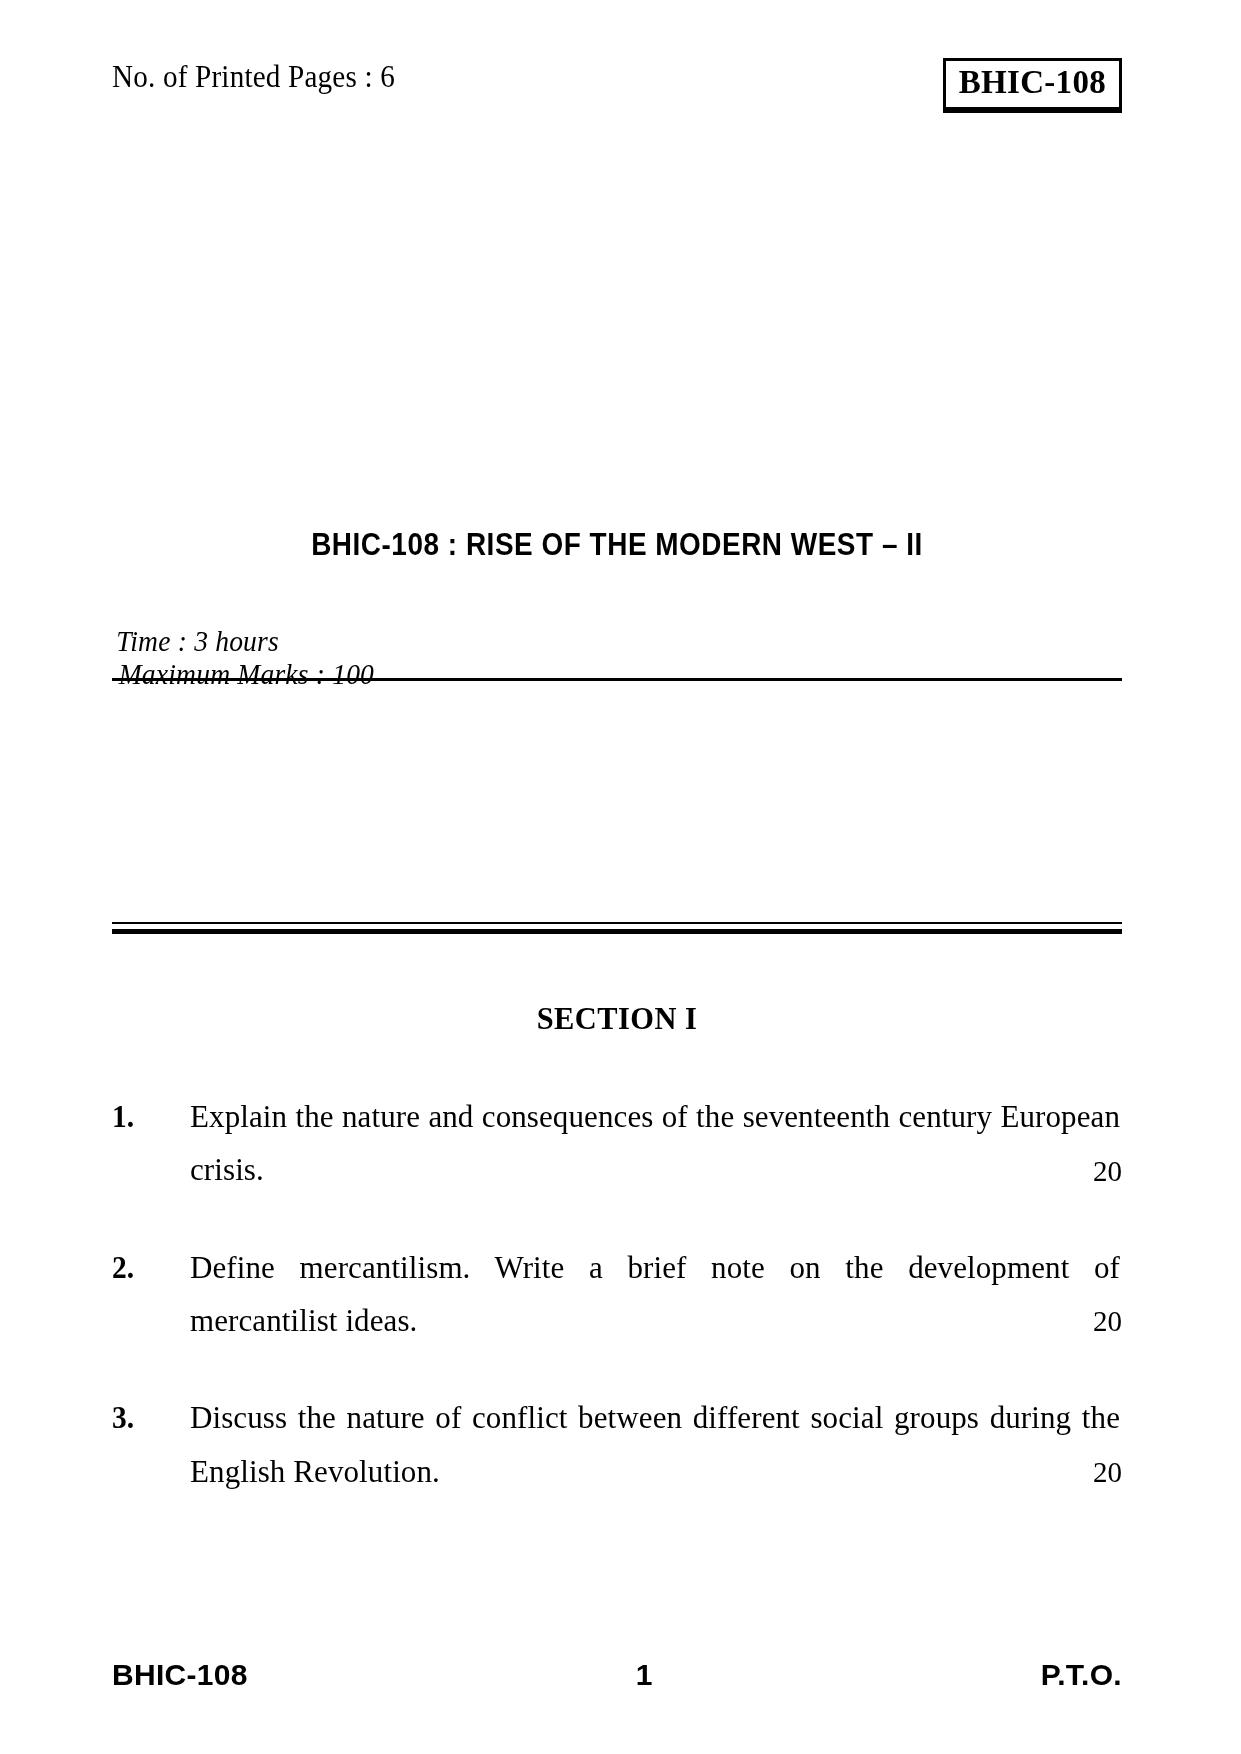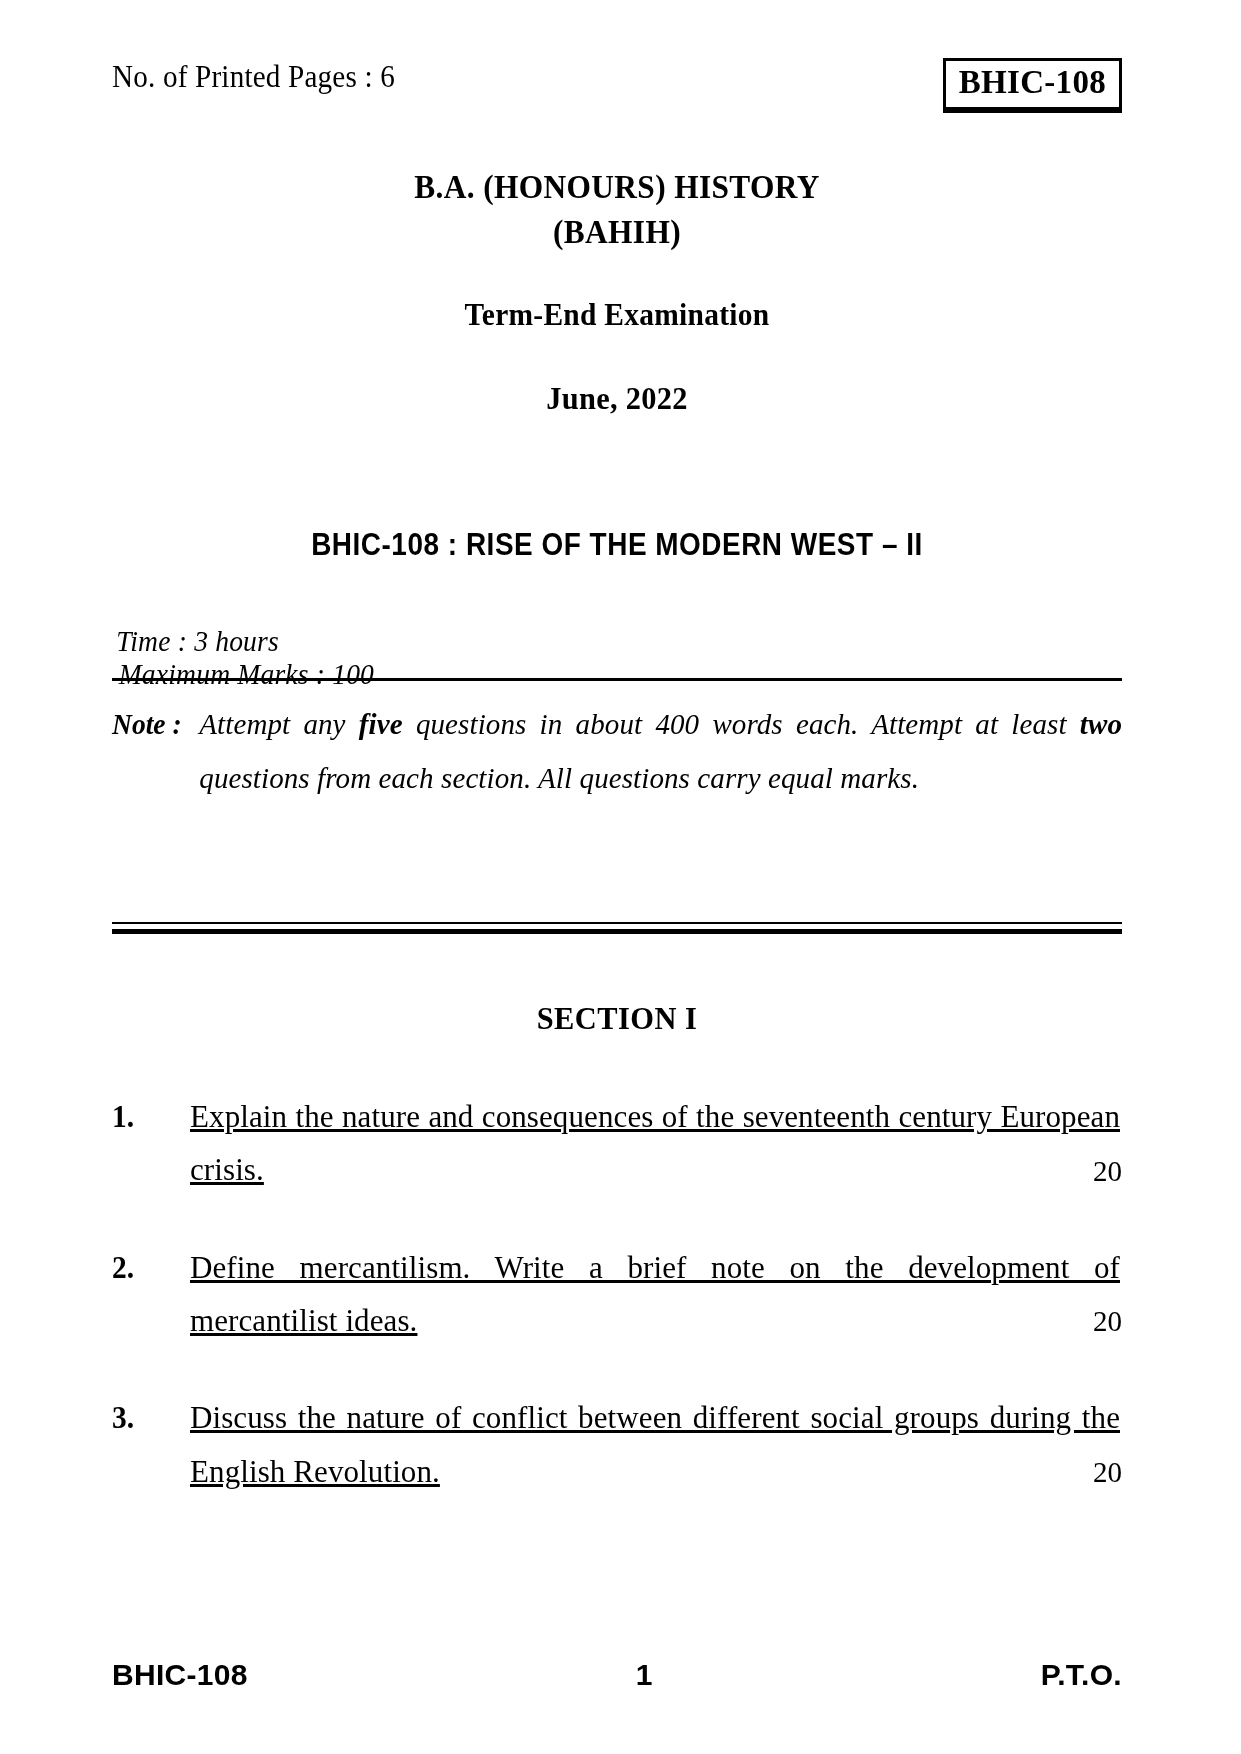--- a/index.html
+++ b/index.html
@@ -224,21 +224,20 @@
   }
   .q-body {
     flex: 1 1 auto;
     position: relative;
   }
   .q-text {
     text-align: justify;
     text-justify: inter-word;
     letter-spacing: 0.1px;
     padding-right: 2px;
-    text-decoration: underline;
   }
   .q-marks {
     position: absolute;
     right: 0;
     bottom: 0;
     font-size: 29px;
     line-height: 1.72;
   }
 
   
@@ -262,42 +261,30 @@
 </head>
 <body>
 
 <div class="page">
 
   <div class="header-row">
     <div class="printed-pages">No. of Printed Pages : 6</div>
     <div class="code-box">BHIC-108</div>
   </div>
 
-  <div class="titles">
-    <div class="t-main">B.A. (HONOURS) HISTORY</div>
-    <div class="t-sub">(BAHIH)</div>
-    <div class="t-term">Term-End Examination</div>
-    <div class="t-date">June, 2022</div>
-  </div>
 
   <div class="course-title">BHIC-108 : RISE OF THE MODERN WEST – II</div>
 
   <div class="timerow">
     <span>Time : 3 hours</span>
     <span>Maximum Marks : 100</span>
   </div>
 
   <div class="rule-single"></div>
 
-  <div class="note">
-    <div class="note-label">Note :</div>
-    <div class="note-body">
-      <span>Attempt any </span><b>five</b><span> questions in about 400 words each. Attempt at least </span><b>two</b><span> questions from each section. All questions carry equal marks.</span>
-    </div>
-  </div>
 
   <div class="rule-double"></div>
 
   <div class="section-head">SECTION I</div>
 
   <div class="questions">
 
     <div class="q">
       <div class="q-num">1.</div>
       <div class="q-body">

